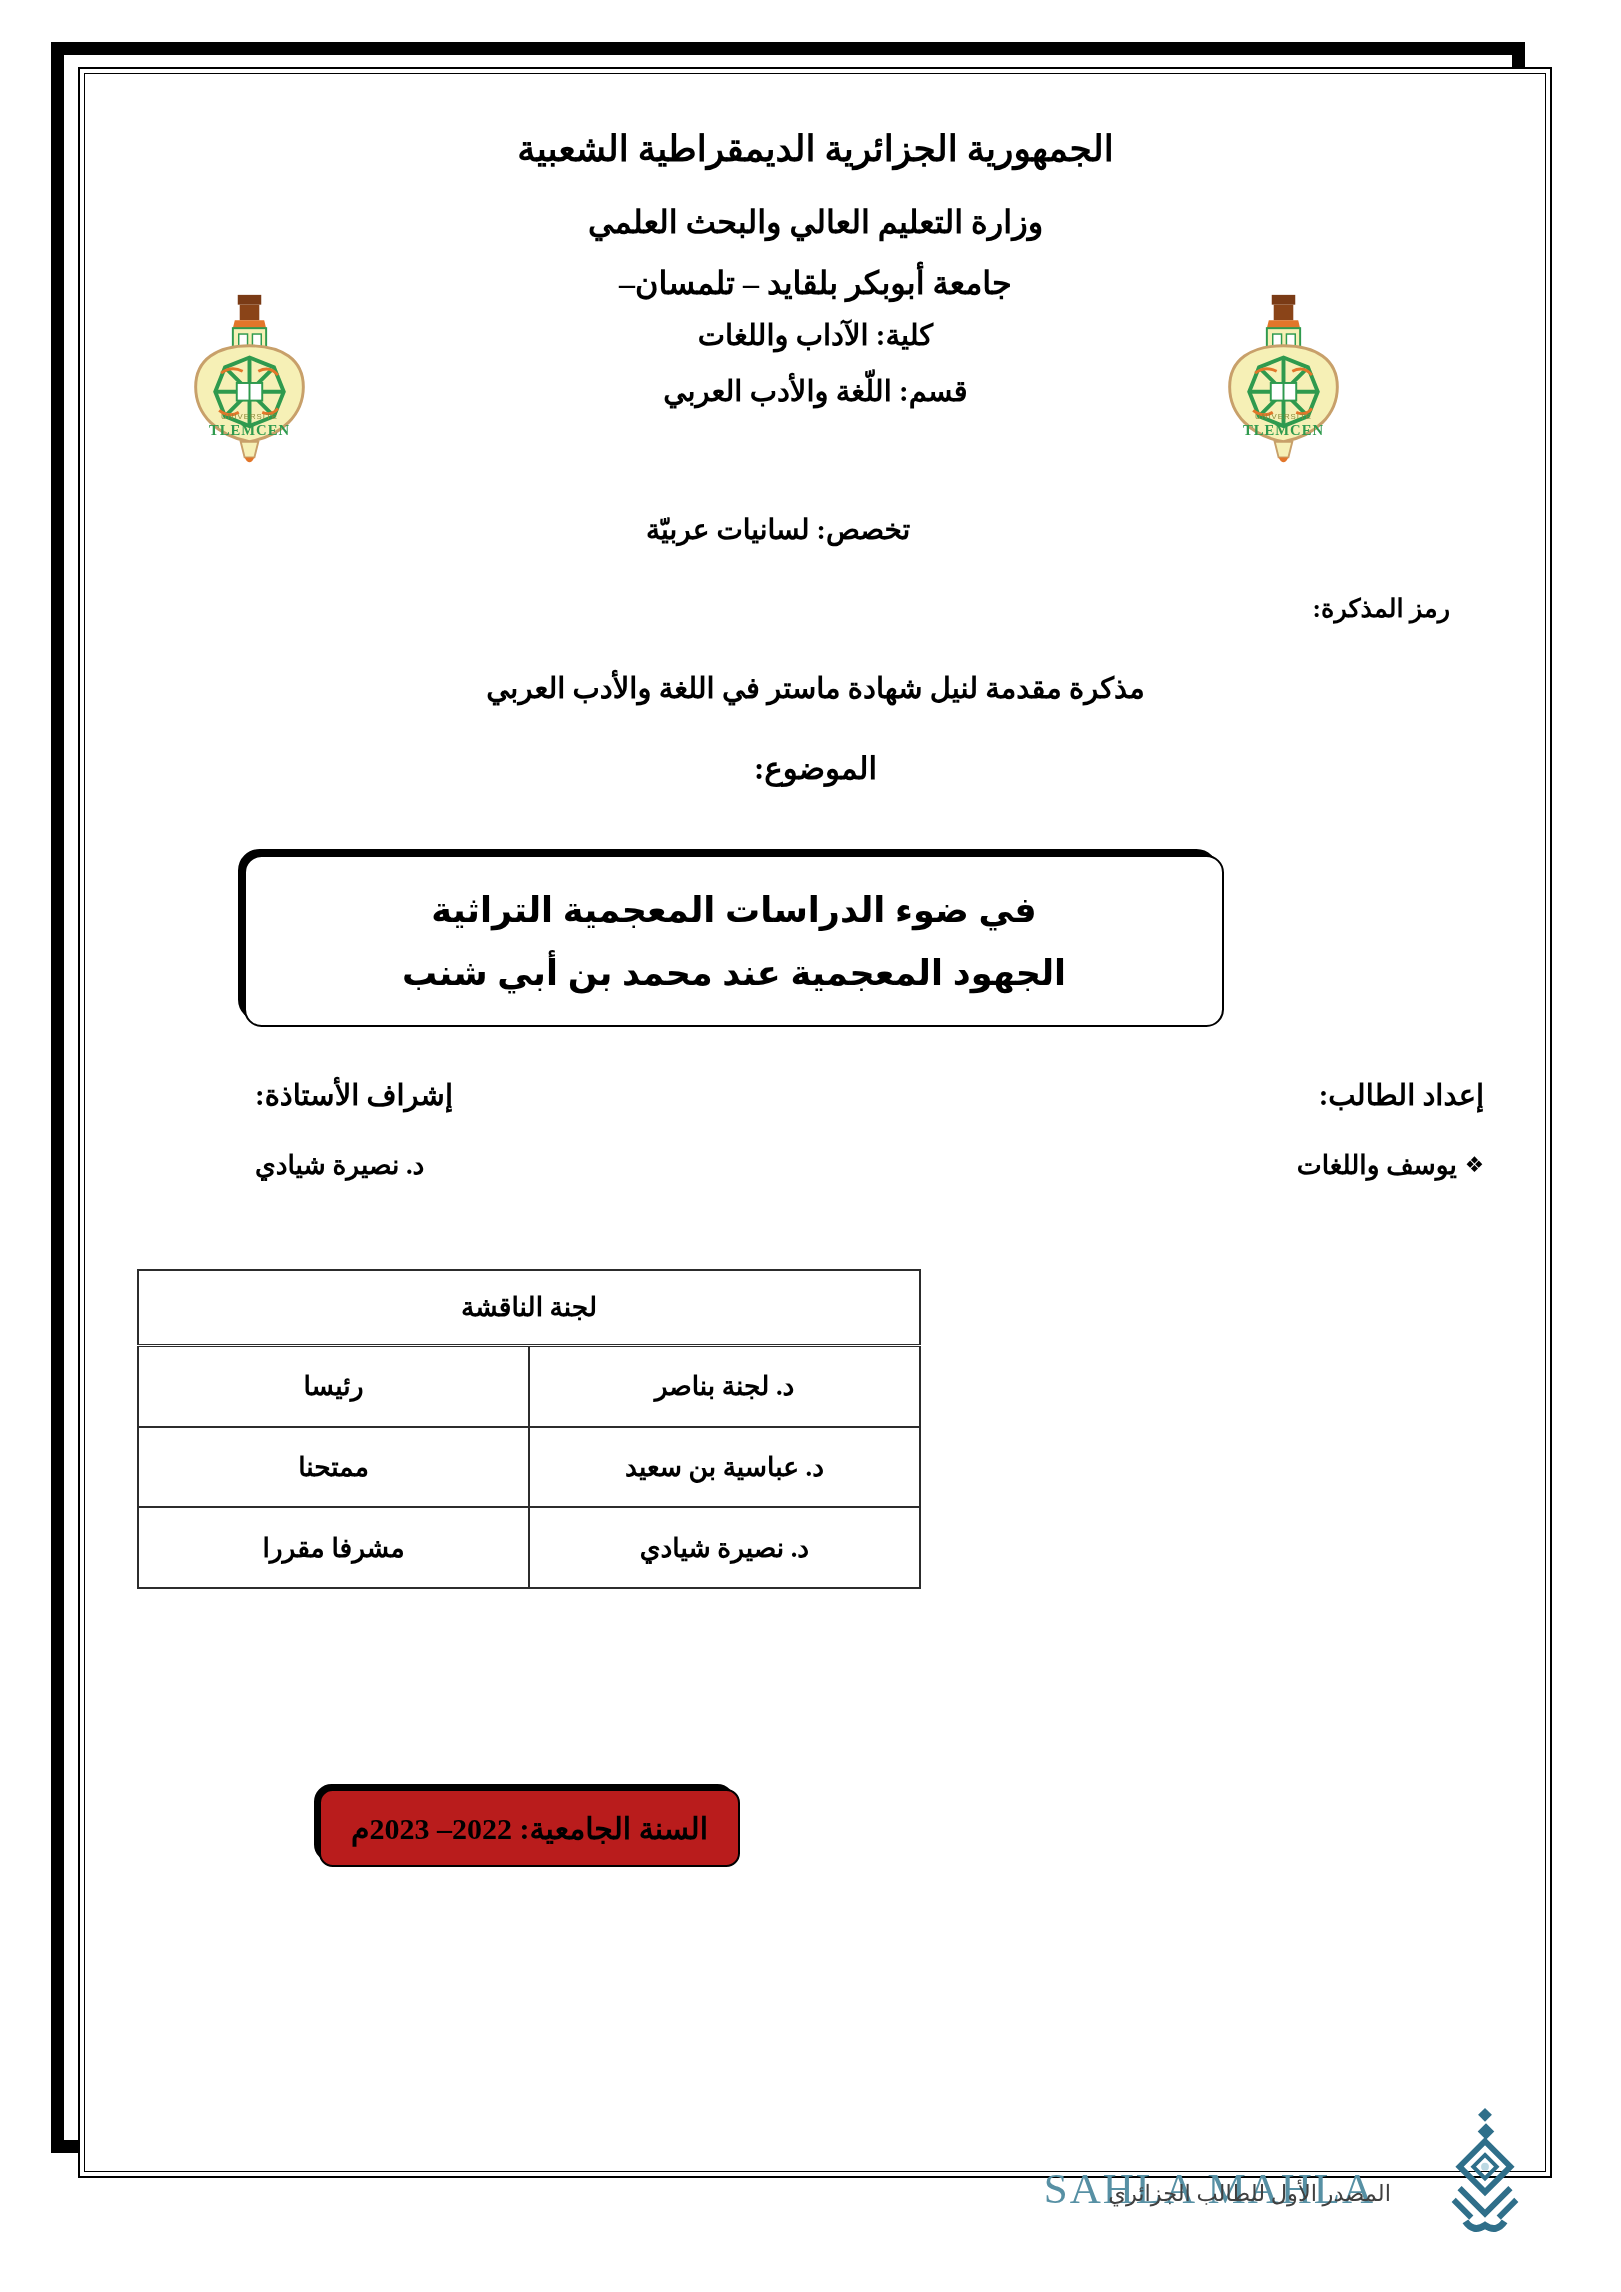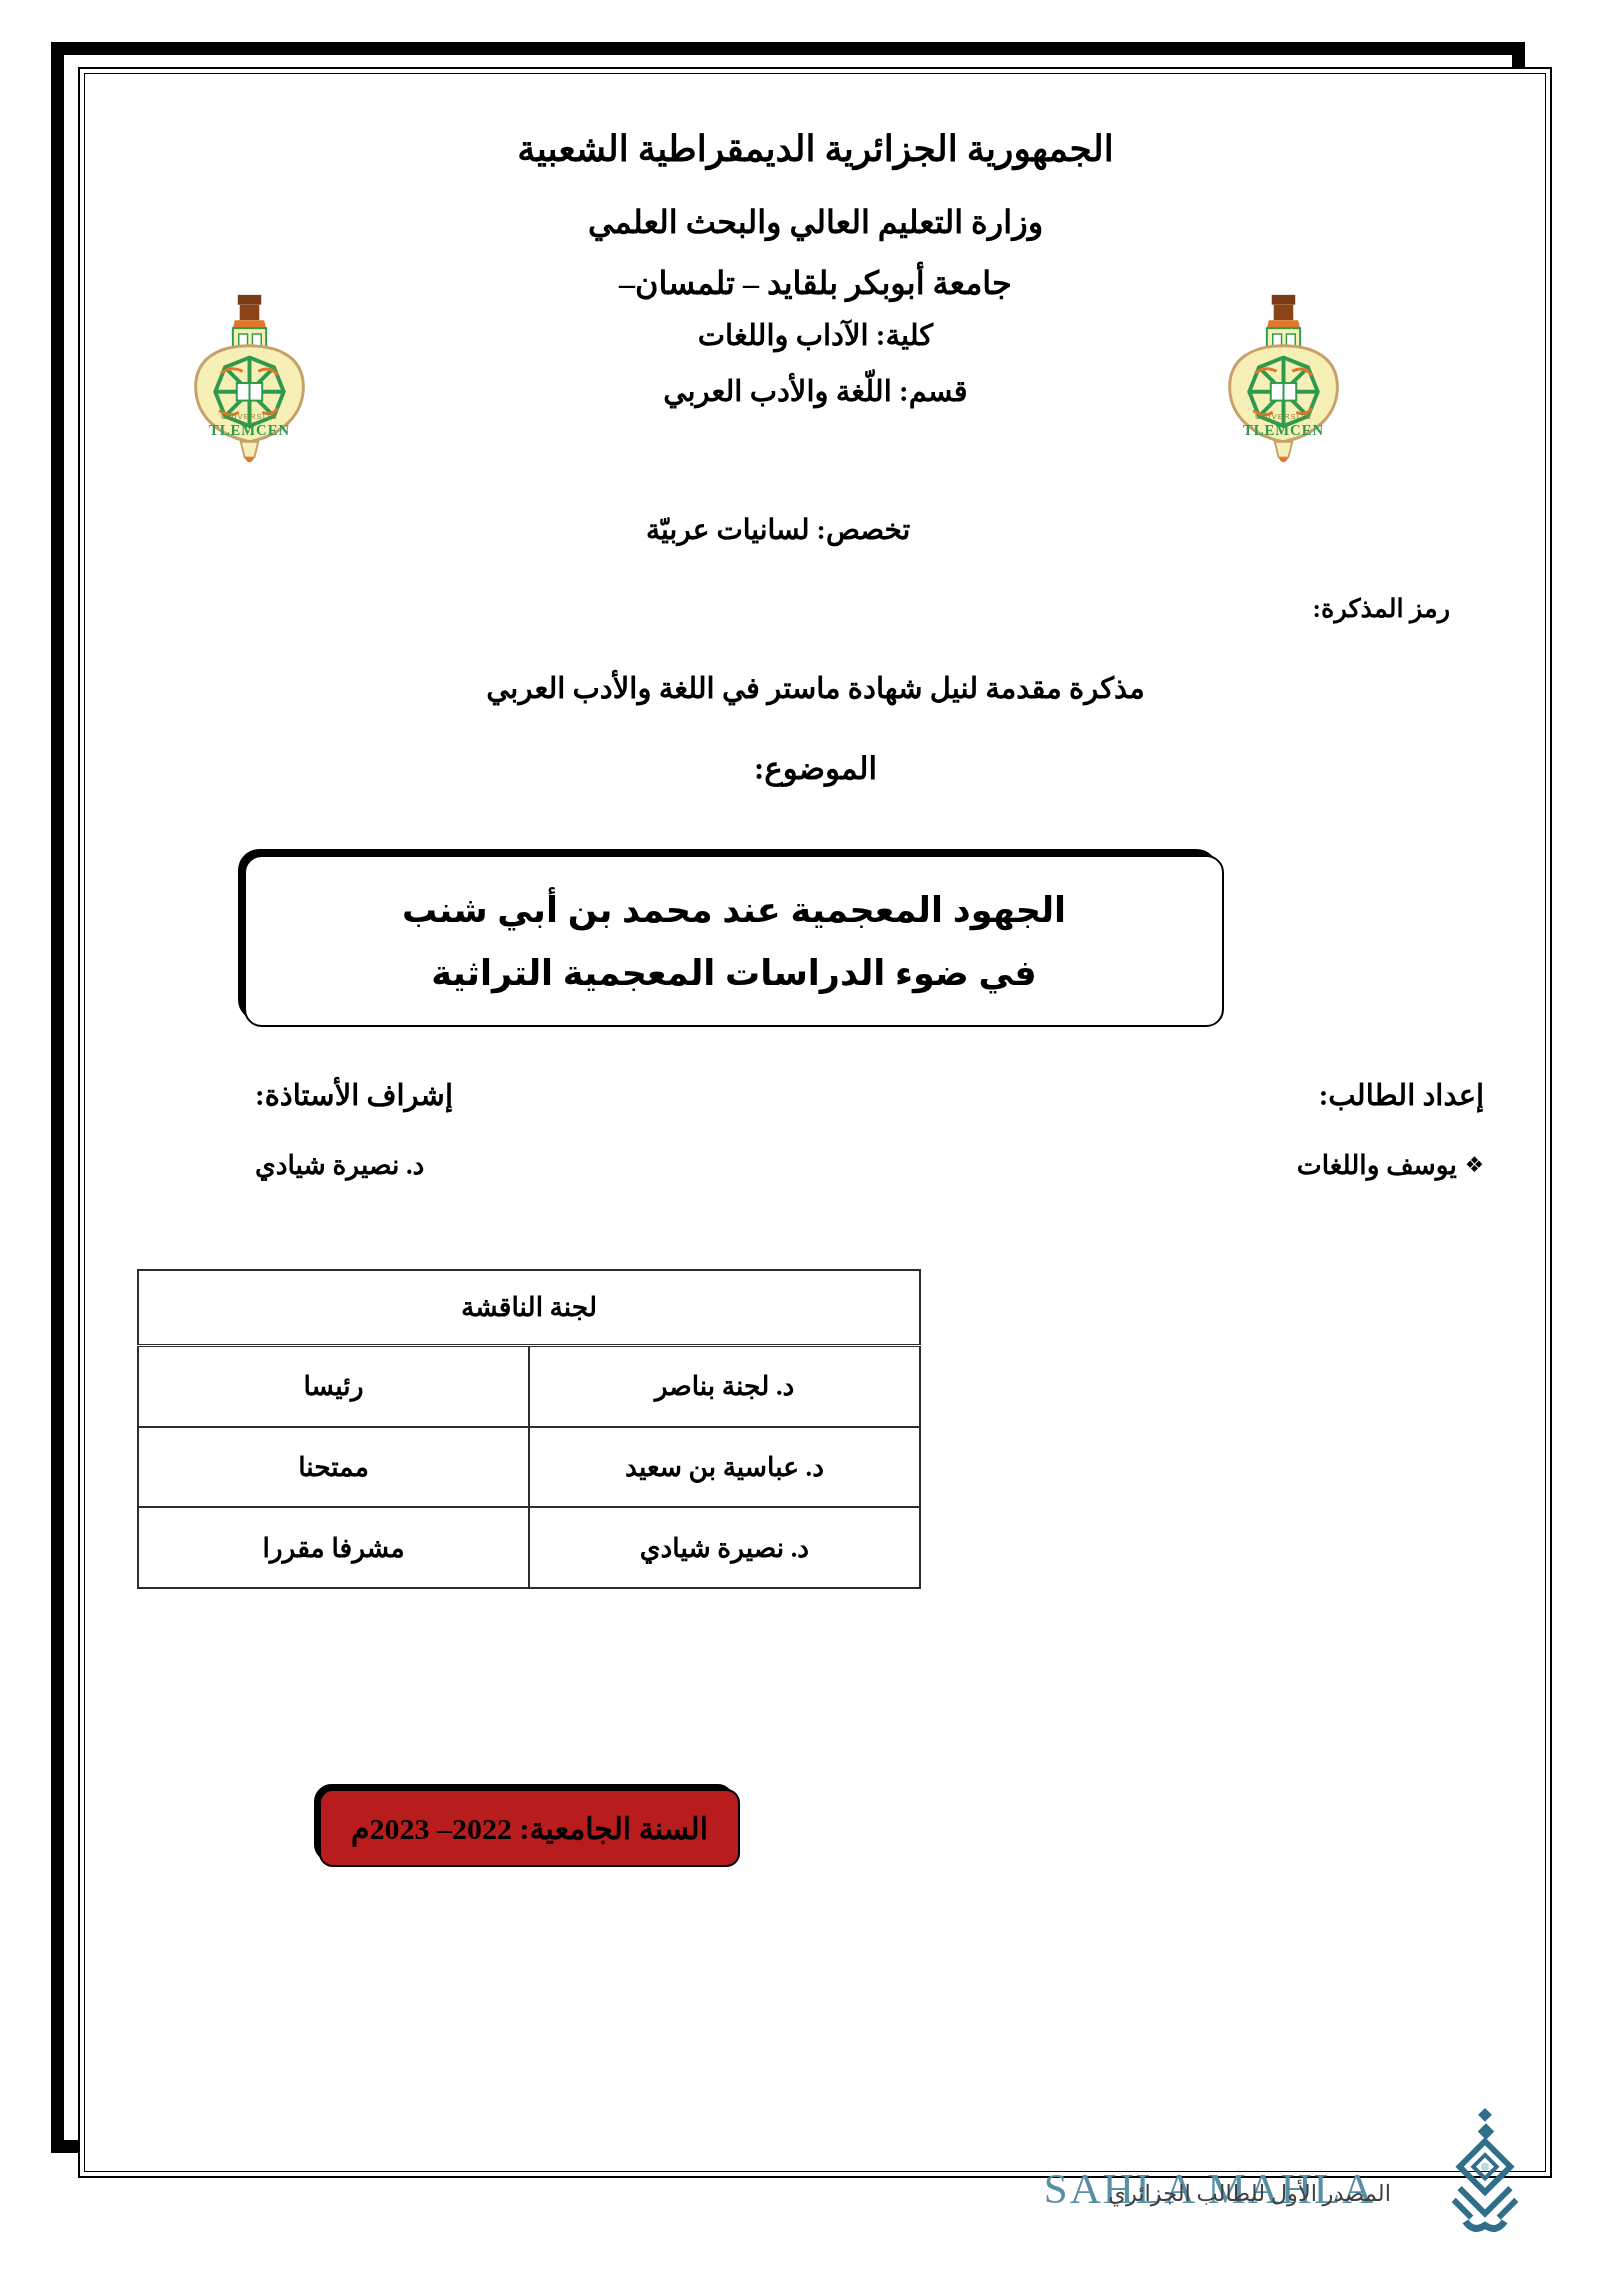--- a/index.html
+++ b/index.html
@@ -376,22 +376,22 @@
     <div class="spec-block">
       <div class="spec-line">تخصص: لسانيات عربيّة</div>
       <div class="code-line">رمز المذكرة:</div>
     </div>
 
     <div class="submission">مذكرة مقدمة لنيل شهادة ماستر في اللغة والأدب العربي</div>
     <div class="subject-label">الموضوع:</div>
 
     <div class="title-shadow"></div>
     <div class="title-box">
+      <div class="title-line">في ضوء الدراسات المعجمية التراثية</div>
       <div class="title-line">الجهود المعجمية عند محمد بن أبي شنب</div>
-      <div class="title-line">في ضوء الدراسات المعجمية التراثية</div>
     </div>
 
     <div class="authors">
       <div class="author-col student">
         <div class="author-label">إعداد الطالب:</div>
         <div class="author-name"><span class="bullet-glyph">❖</span><span>يوسف واللغات</span></div>
       </div>
       <div class="author-col supervisor">
         <div class="author-label">إشراف الأستاذة:</div>
         <div class="author-name">د.  نصيرة شيادي</div>

